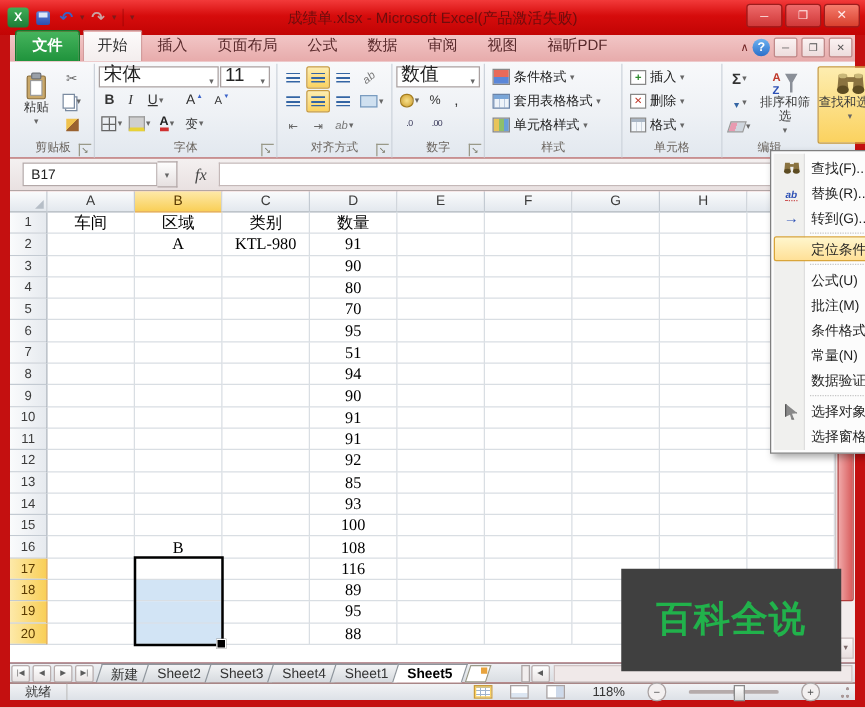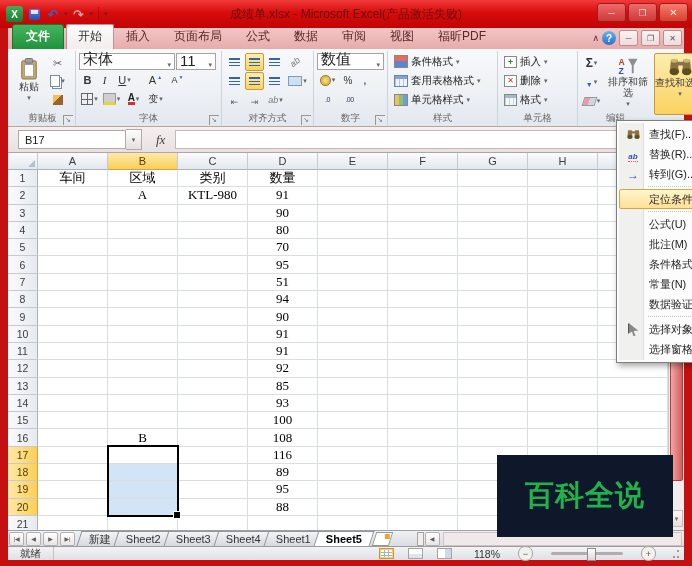--- a/index.html
+++ b/index.html
@@ -165,21 +165,21 @@
   .zbtn{width:13px;height:13px;border-radius:7px;border:1px solid #a9a2a2;background:#f3f0f0;
     display:flex;align-items:center;justify-content:center;font-size:9px;color:#555;line-height:0}
   .ztrack{width:72px;height:3px;background:#b5abab;position:relative;border-radius:2px;margin:0 4px}
   .ztrack::before{content:"";position:absolute;left:50%;top:-2px;width:1px;height:7px;background:#8d8383}
   .zthumb{position:absolute;left:36px;top:-4px;width:7px;height:11px;background:linear-gradient(#fff,#d8d8d8);border:1px solid #8a8a8a}
   .grip{width:10px;height:10px;background:
     radial-gradient(circle at 8px 2px,#a99 1px,transparent 1.5px),
     radial-gradient(circle at 8px 8px,#a99 1px,transparent 1.5px),
     radial-gradient(circle at 4px 8px,#a99 1px,transparent 1.5px)}
   
-  .wm{position:absolute;left:497px;top:455px;width:176px;height:82px;background:#0f172a;z-index:50;
+  .wm{position:absolute;left:497px;top:455px;width:176px;height:82px;background:#404040;z-index:50;
     display:flex;flex-direction:column;align-items:center;justify-content:center}
   .wm-t{font-size:29px;font-weight:bold;letter-spacing:1px}
   .wm-s{font-size:15px;color:#9aa0a6;margin-top:5px;letter-spacing:2px}
 </style>
 </head>
 <body>
 
 <div id="app">
 
   <div class="titlebar">
@@ -732,32 +732,20 @@
           <div class="gcell"></div>
           <div class="gcell sel-cell"></div>
           <div class="gcell"></div>
           <div class="gcell">88</div>
           <div class="gcell"></div>
           <div class="gcell"></div>
           <div class="gcell"></div>
           <div class="gcell"></div>
           <div class="gcell"></div>
         </div>
-        <div class="grow">
-          <div class="rowhdr">21</div>
-          <div class="gcell"></div>
-          <div class="gcell"></div>
-          <div class="gcell"></div>
-          <div class="gcell"></div>
-          <div class="gcell"></div>
-          <div class="gcell"></div>
-          <div class="gcell"></div>
-          <div class="gcell"></div>
-          <div class="gcell"></div>
-        </div>
       </div>
     <div class="selbox">
       <span class="fillhandle"></span>
     </div>
   </div>
 
   <div class="vscroll">
     <div class="varr up">▲</div>
     <div class="vthumb"></div>
     <div class="varr dn">▼</div>

